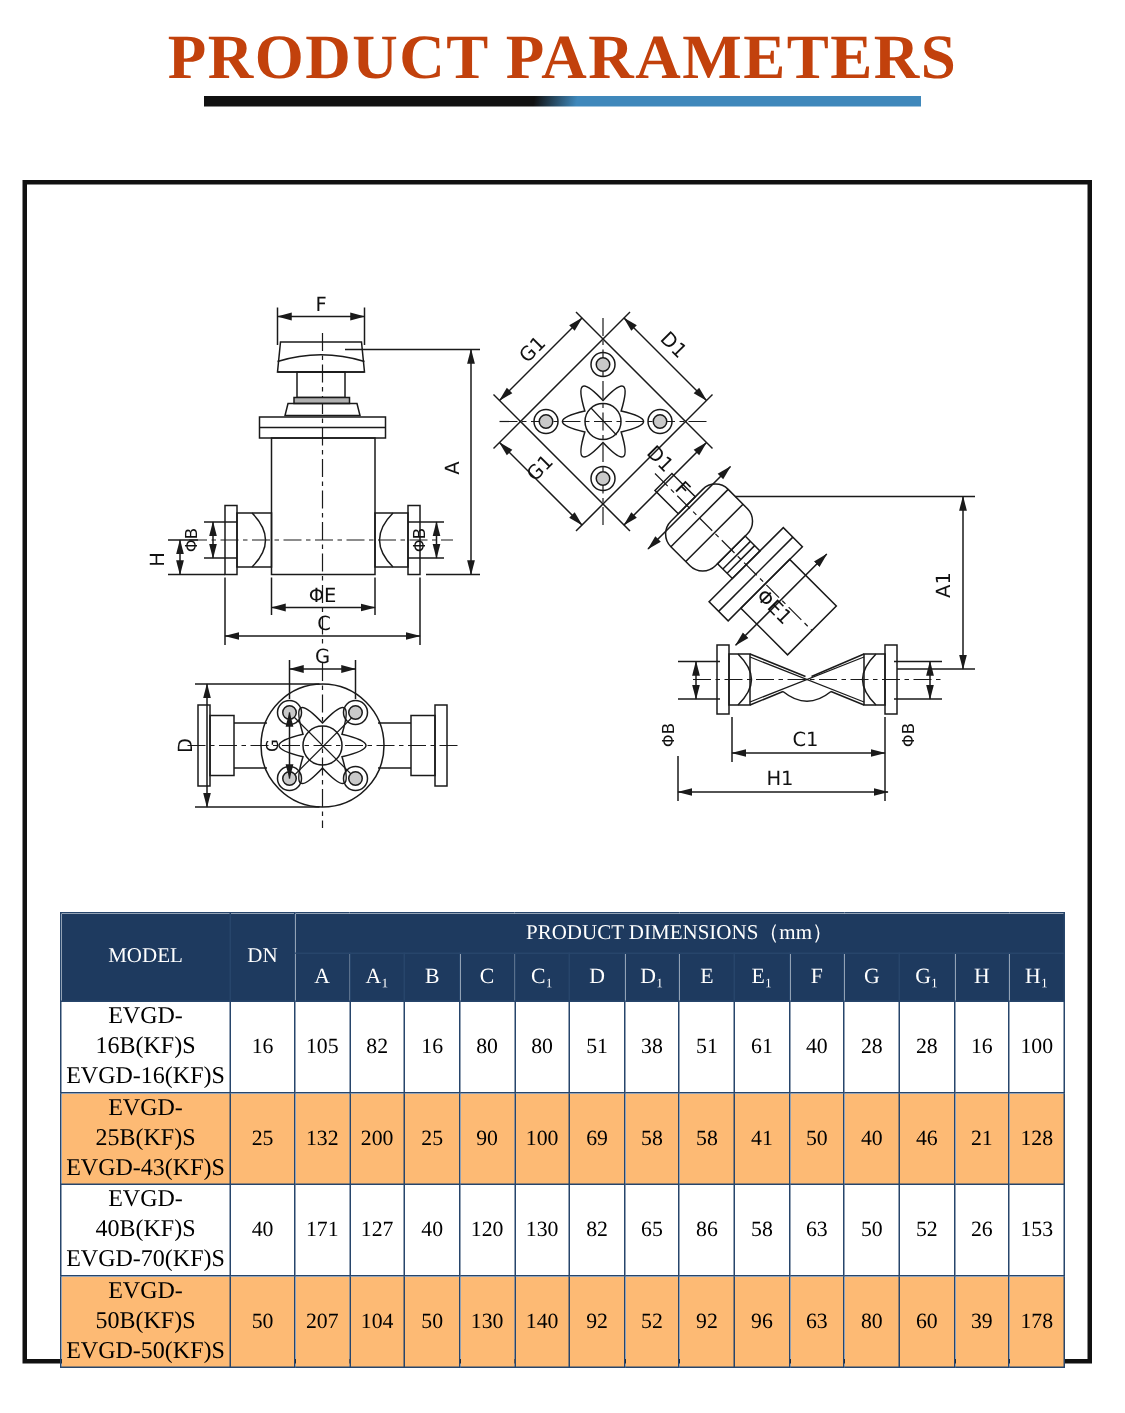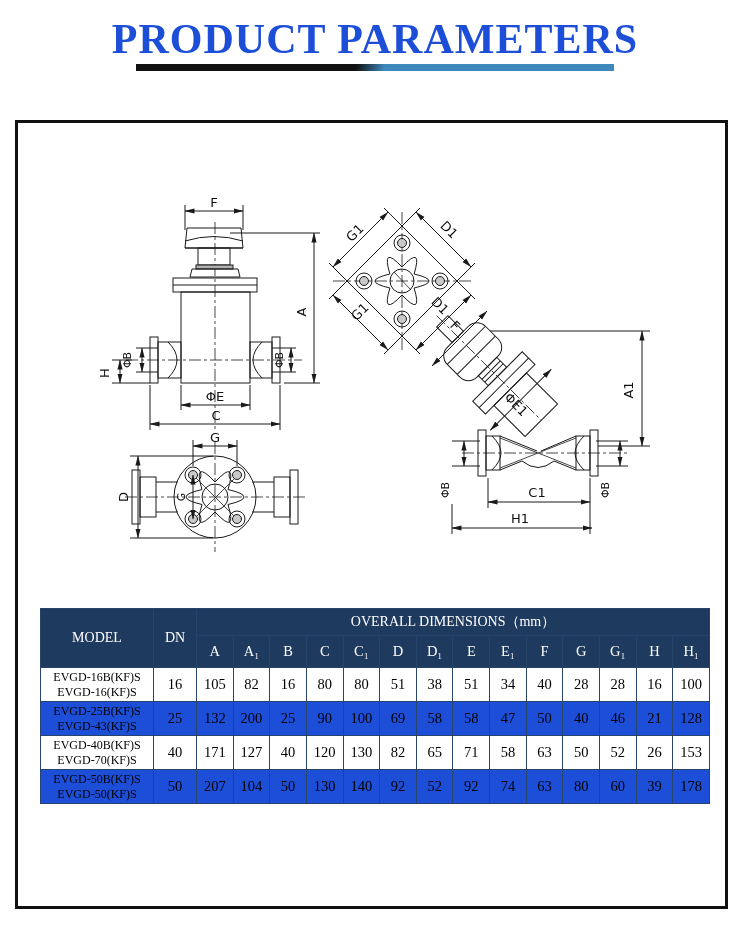--- a/index.html
+++ b/index.html
@@ -1,42 +1,42 @@
 <!DOCTYPE html>
 <html><head>
 <meta charset="utf-8">
 <style>
   html,body{margin:0;padding:0;background:#fff;}
   #page{position:relative;width:750px;height:942px;background:#fff;overflow:hidden;
         font-family:"Liberation Serif","DejaVu Serif",serif;}
   
   #title-wrap{position:absolute;left:0;top:0;width:750px;text-align:center;}
   #page-title{margin:0;padding-top:16px;font-size:42px;line-height:1.1;font-weight:bold;
-              letter-spacing:1px;color:#1d4ed8;}
+              letter-spacing:1px;color:#c2410c;}
   #title-underline{width:478px;height:7px;margin:2px auto 0 auto;
     background:linear-gradient(100deg,#111 0 46%,#3f88bb 52% 100%);}
   
   #frame{position:absolute;left:15px;top:120px;width:713px;height:789px;
          border:3px solid #111;box-sizing:border-box;background:#fff;}
   #drawing-svg{position:absolute;left:0;top:0;width:707px;height:783px;}
   svg text{fill:#111;stroke:none;font-family:"DejaVu Sans","Liberation Sans",sans-serif;
            font-size:13px;}
   svg text.small{font-size:11px;}
   
   #dims-table{position:absolute;left:22px;top:485px;width:670px;border-collapse:collapse;
               table-layout:fixed;font-family:"Liberation Serif","DejaVu Serif",serif;}
   #dims-table th,#dims-table td{border:1px solid #27456b;text-align:center;vertical-align:middle;
               padding:0;overflow:hidden;}
   #dims-table thead th{background:#1e3a5f;color:#fff;font-weight:normal;}
   #dims-table .hr1{height:27px;font-size:14px;}
   #dims-table .hr2 th{height:31px;font-size:14.5px;}
   #dims-table tbody tr{height:34px;background:#fff;}
-  #dims-table tbody tr.alt{background:#1d4ed8;}
+  #dims-table tbody tr.alt{background:#fdba74;}
   #dims-table tbody td{font-size:14.5px;color:#000;}
-  #dims-table td.model{font-size:12px;line-height:1.25;text-align:center;}
+  #dims-table td.model{font-size:16px;line-height:1.25;text-align:center;}
   col.cm{width:113px;} col.cdn{width:43px;}
 </style>
 </head>
 <body>
 
 <div id="page">
 
   <div id="title-wrap">
     <h1 id="page-title">PRODUCT PARAMETERS</h1>
     <div id="title-underline"></div>
@@ -284,21 +284,21 @@
           <col>
           <col>
           <col>
           <col>
           <col>
       </colgroup>
       <thead>
         <tr class="hr1">
           <th rowspan="2">MODEL</th>
           <th rowspan="2">DN</th>
-          <th colspan="14">OVERALL DIMENSIONS（mm）</th>
+          <th colspan="14">PRODUCT DIMENSIONS（mm）</th>
         </tr>
         <tr class="hr2">
             <th>A</th>
             <th>A₁</th>
             <th>B</th>
             <th>C</th>
             <th>C₁</th>
             <th>D</th>
             <th>D₁</th>
             <th>E</th>
@@ -318,62 +318,62 @@
             </td>
             <td>16</td>
             <td>105</td>
             <td>82</td>
             <td>16</td>
             <td>80</td>
             <td>80</td>
             <td>51</td>
             <td>38</td>
             <td>51</td>
-            <td>34</td>
+            <td>61</td>
             <td>40</td>
             <td>28</td>
             <td>28</td>
             <td>16</td>
             <td>100</td>
           </tr>
           <tr class="alt">
             <td class="model">
               <div>EVGD-25B(KF)S</div>
               <div>EVGD-43(KF)S</div>
             </td>
             <td>25</td>
             <td>132</td>
             <td>200</td>
             <td>25</td>
             <td>90</td>
             <td>100</td>
             <td>69</td>
             <td>58</td>
             <td>58</td>
-            <td>47</td>
+            <td>41</td>
             <td>50</td>
             <td>40</td>
             <td>46</td>
             <td>21</td>
             <td>128</td>
           </tr>
           <tr>
             <td class="model">
               <div>EVGD-40B(KF)S</div>
               <div>EVGD-70(KF)S</div>
             </td>
             <td>40</td>
             <td>171</td>
             <td>127</td>
             <td>40</td>
             <td>120</td>
             <td>130</td>
             <td>82</td>
             <td>65</td>
-            <td>71</td>
+            <td>86</td>
             <td>58</td>
             <td>63</td>
             <td>50</td>
             <td>52</td>
             <td>26</td>
             <td>153</td>
           </tr>
           <tr class="alt">
             <td class="model">
               <div>EVGD-50B(KF)S</div>
@@ -381,21 +381,21 @@
             </td>
             <td>50</td>
             <td>207</td>
             <td>104</td>
             <td>50</td>
             <td>130</td>
             <td>140</td>
             <td>92</td>
             <td>52</td>
             <td>92</td>
-            <td>74</td>
+            <td>96</td>
             <td>63</td>
             <td>80</td>
             <td>60</td>
             <td>39</td>
             <td>178</td>
           </tr>
         </tbody>
     </table>
 
   </div>

